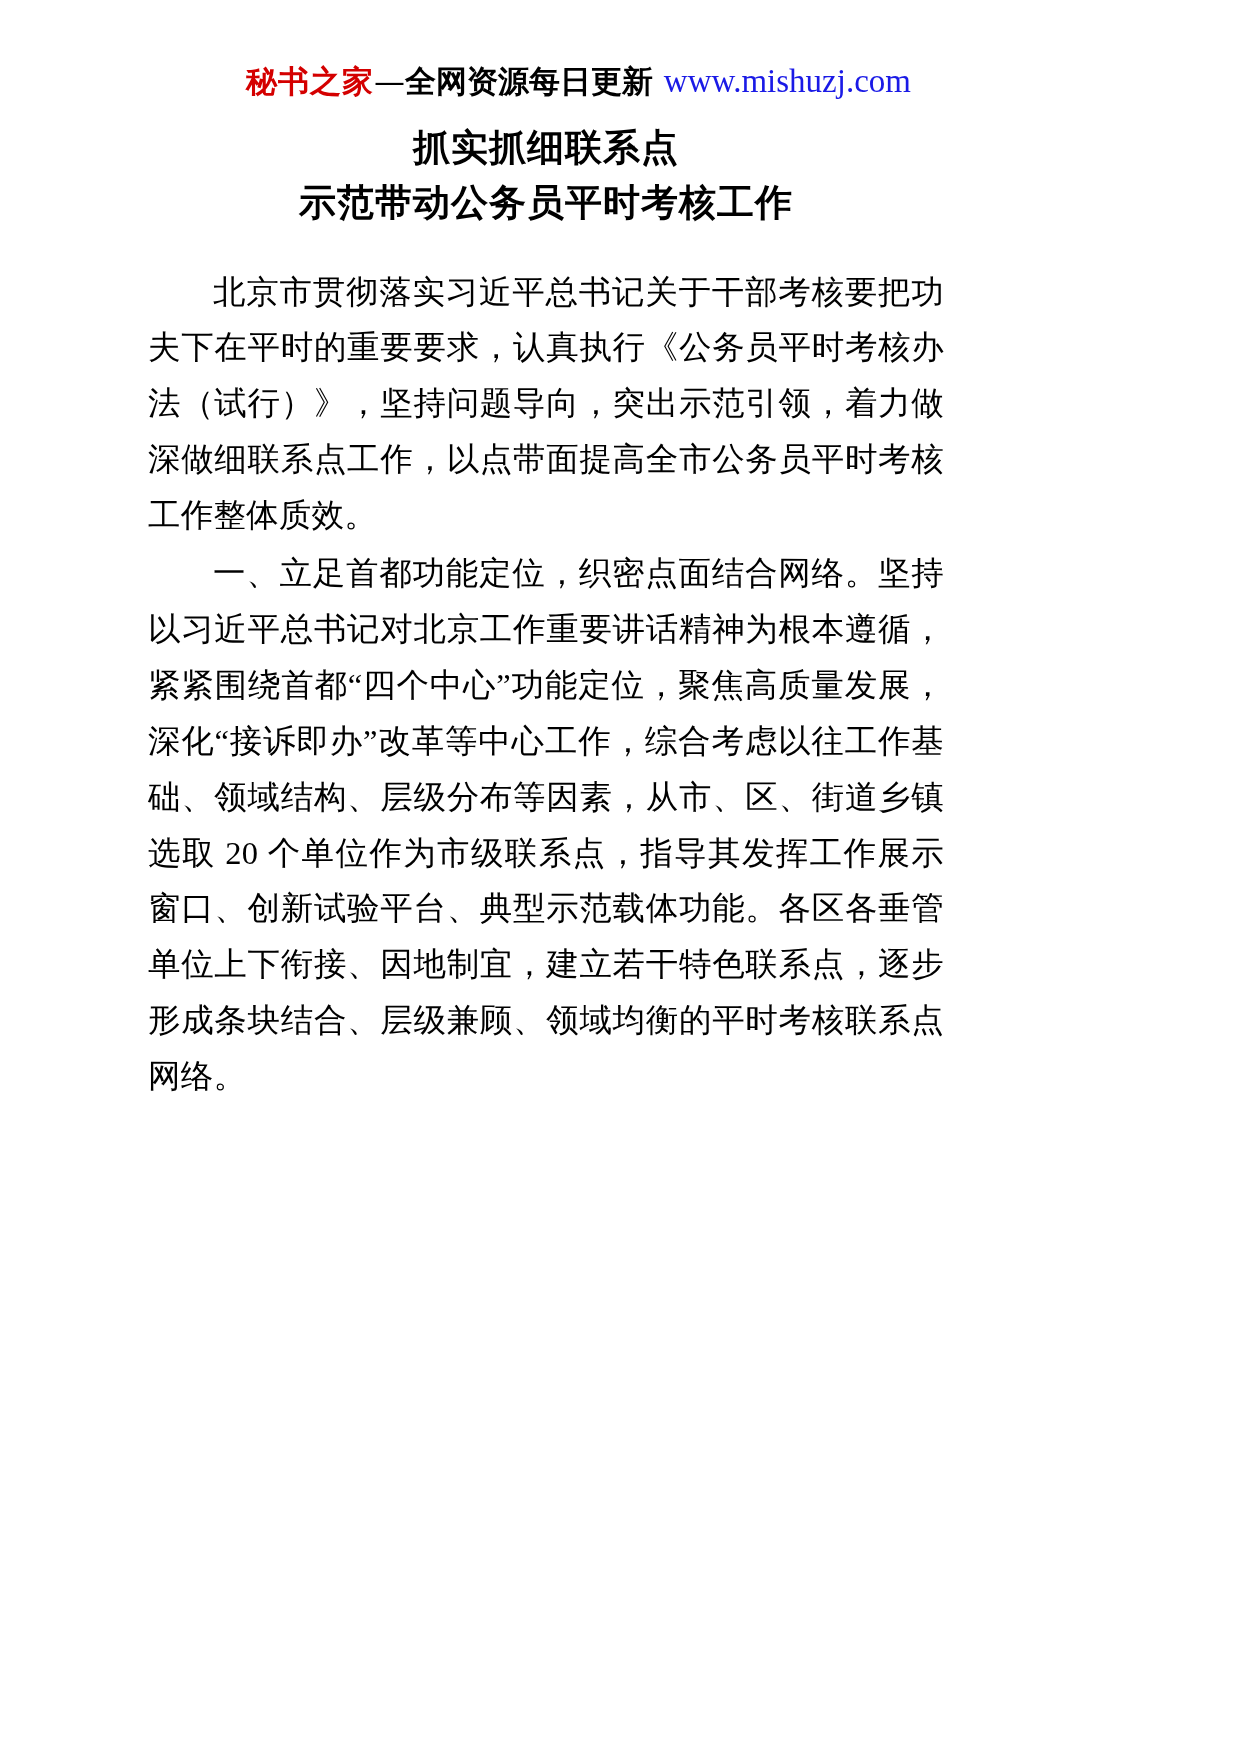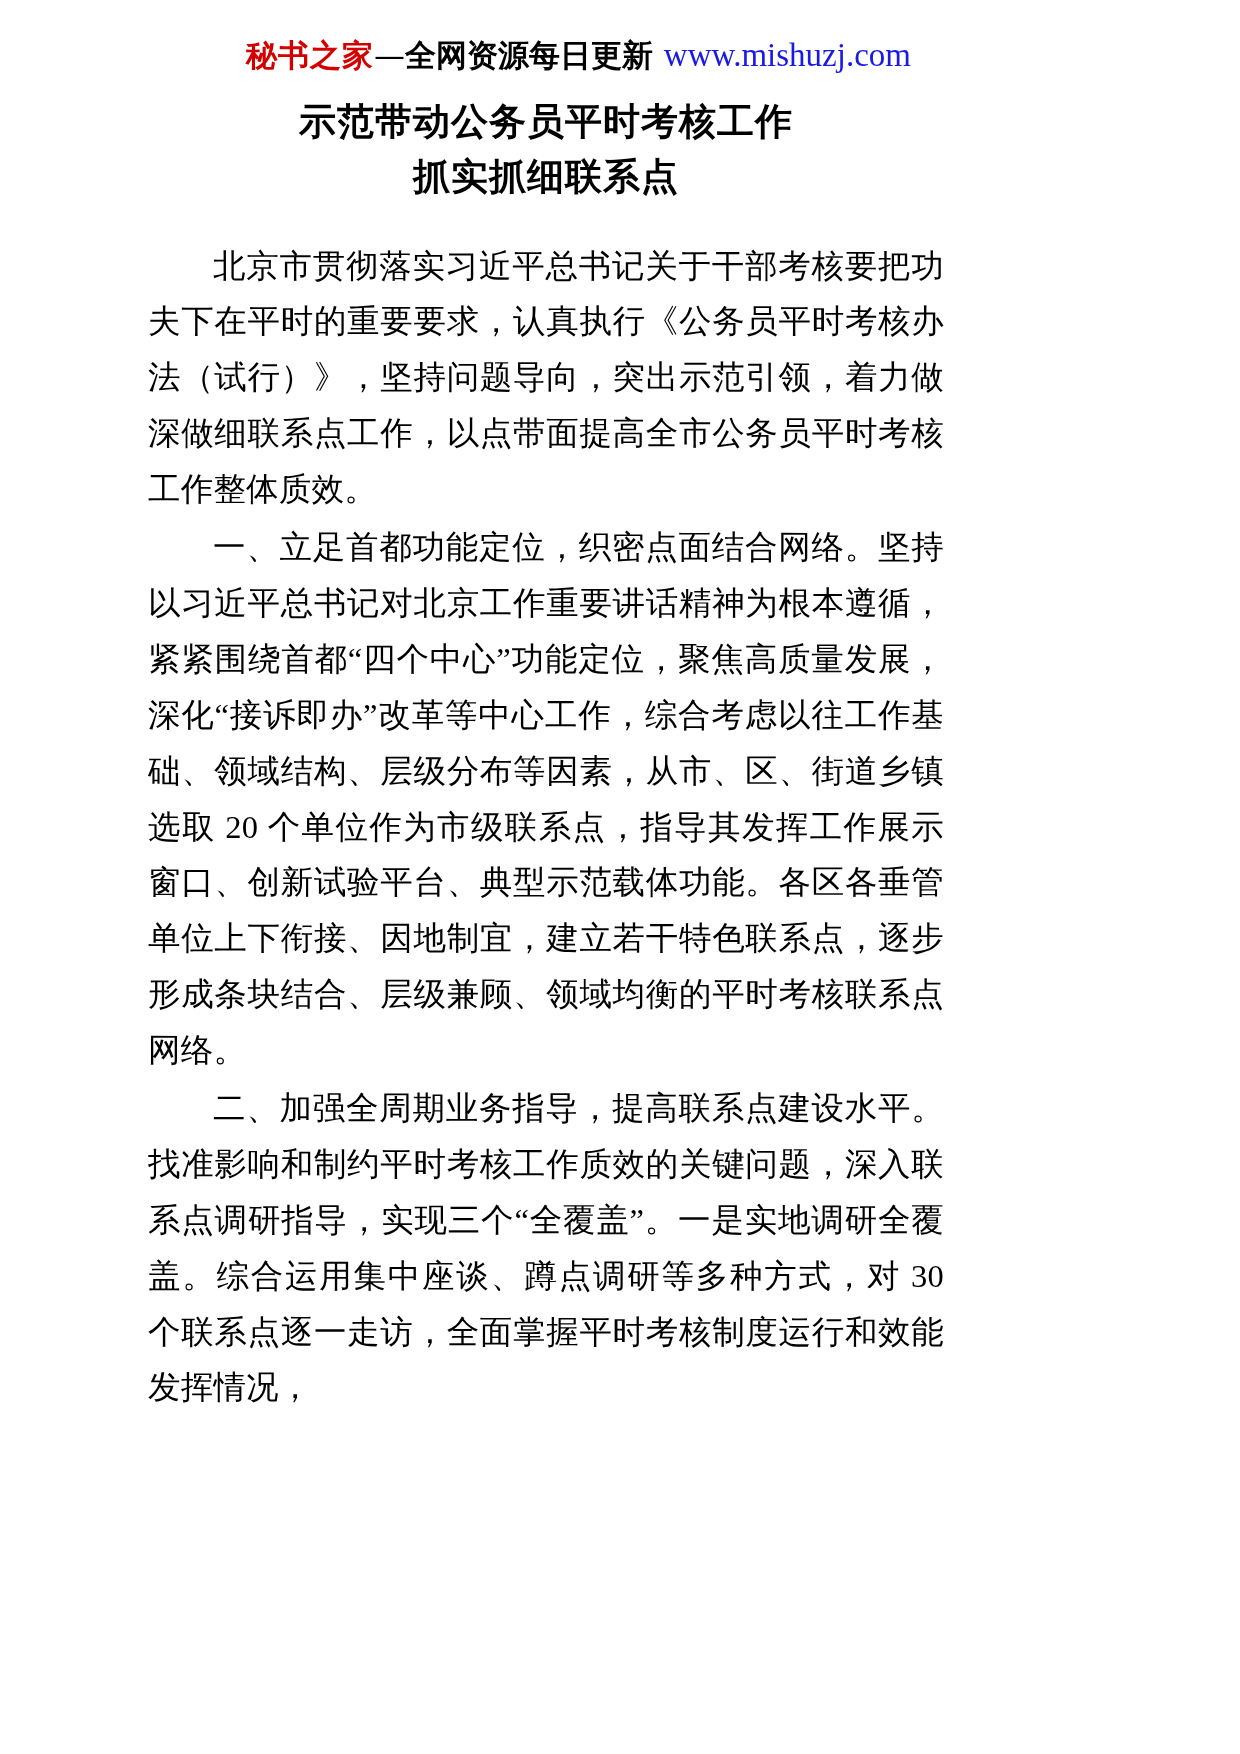--- a/index.html
+++ b/index.html
@@ -12,21 +12,21 @@
     height: 1754px;
     font-family: "Liberation Serif", "DejaVu Serif", serif;
     color: #000000;
     position: relative;
     overflow: hidden;
   }
   .page {
     width: 1092px;
     height: 1754px;
     box-sizing: border-box;
-    padding: 36px 148px 0 148px;
+    padding: 62px 148px 0 148px;
     position: relative;
   }
   
   .watermark {
     text-align: left;
     white-space: nowrap;
     font-size: 31px;
     line-height: 1.2;
     margin: 0 0 8px 0;
     padding-left: 98px;
@@ -81,23 +81,22 @@
 </head>
 <body>
 
 <div class="page">
 
   <div class="watermark">
     <span class="wm-brand">秘书之家</span><span class="wm-dash">—</span><span class="wm-text">全网资源每日更新</span> <span class="wm-url">www.mishuzj.com</span>
   </div>
 
   <div class="title-block">
+    <div class="title-line">抓实抓细联系点</div>
     <div class="title-line">示范带动公务员平时考核工作</div>
-    <div class="title-line">抓实抓细联系点</div>
   </div>
 
   <div class="body-text">
     <p class="para">北京市贯彻落实习近平总书记关于干部考核要把功夫下在平时的重要要求，认真执行《公务员平时考核办法（试行）》，坚持问题导向，突出示范引领，着力做深做细联系点工作，以点带面提高全市公务员平时考核工作整体质效。</p>
     <p class="para">一、立足首都功能定位，织密点面结合网络。坚持以习近平总书记对北京工作重要讲话精神为根本遵循，紧紧围绕首都“四个中心”功能定位，聚焦高质量发展，深化“接诉即办”改革等中心工作，综合考虑以往工作基础、领域结构、层级分布等因素，从市、区、街道乡镇选取 20 个单位作为市级联系点，指导其发挥工作展示窗口、创新试验平台、典型示范载体功能。各区各垂管单位上下衔接、因地制宜，建立若干特色联系点，逐步形成条块结合、层级兼顾、领域均衡的平时考核联系点网络。</p>
-    <p class="para">二、加强全周期业务指导，提高联系点建设水平。找准影响和制约平时考核工作质效的关键问题，深入联系点调研指导，实现三个“全覆盖”。一是实地调研全覆盖。综合运用集中座谈、蹲点调研等多种方式，对 30 个联系点逐一走访，全面掌握平时考核制度运行和效能发挥情况，</p>
   </div>
 
 </div>
 
 </body></html>

